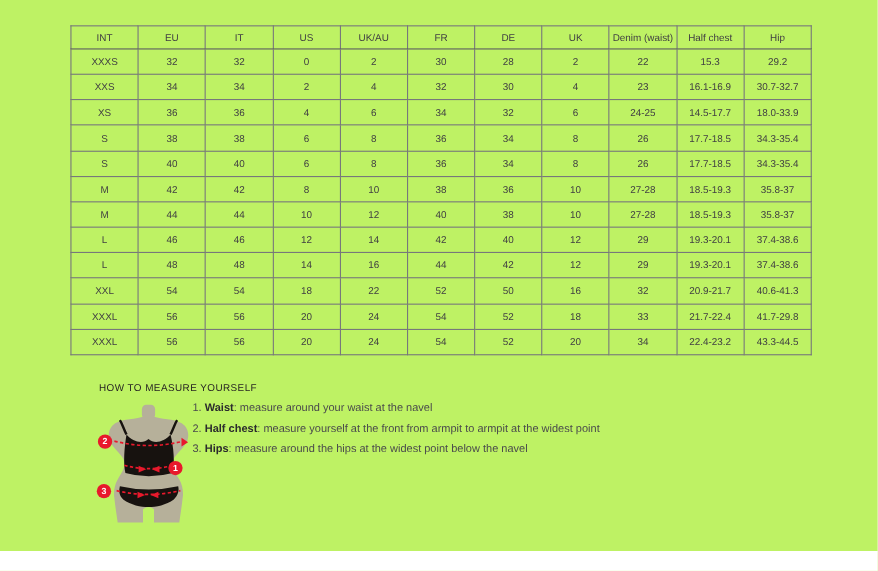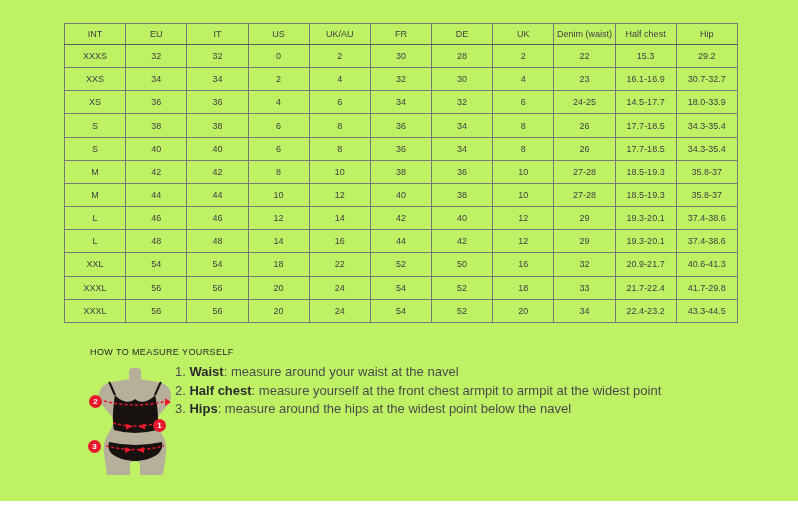--- a/index.html
+++ b/index.html
@@ -32,21 +32,21 @@
 
   
   .measure-title{
     position:absolute;left:48px;top:347px;
     font-size:9px;font-weight:400;letter-spacing:.4px;
     color:#231f20;
     margin-left:42px;
   }
   .steps{
     position:absolute;left:175px;top:367px;
-    font-size:13px;color:#4a4a4c;
+    font-size:10px;color:#4a4a4c;
   }
   .step{margin-bottom:8.5px;line-height:10px;}
   .step b{color:#2b2b2d;}
 
   
   .illustration{
     position:absolute;left:83px;top:366px;
     width:105px;height:112px;
   }
   .illustration svg{position:absolute;left:0;top:0;}
@@ -310,21 +310,21 @@
     </div>
   </div>
 
   <div class="steps">
     <div class="step">
       <span>1.</span>
       <b>Waist</b><span>: measure around your waist at the navel</span>
     </div>
     <div class="step">
       <span>2.</span>
-      <b>Half chest</b><span>: measure yourself at the front chest armpit to armpit at the widest point</span>
+      <b>Half chest</b><span>: measure yourself at the front from armpit to armpit at the widest point</span>
     </div>
     <div class="step">
       <span>3.</span>
       <b>Hips</b><span>: measure around the hips at the widest point below the navel</span>
     </div>
   </div>
 
 </div>
 
 </body></html>

